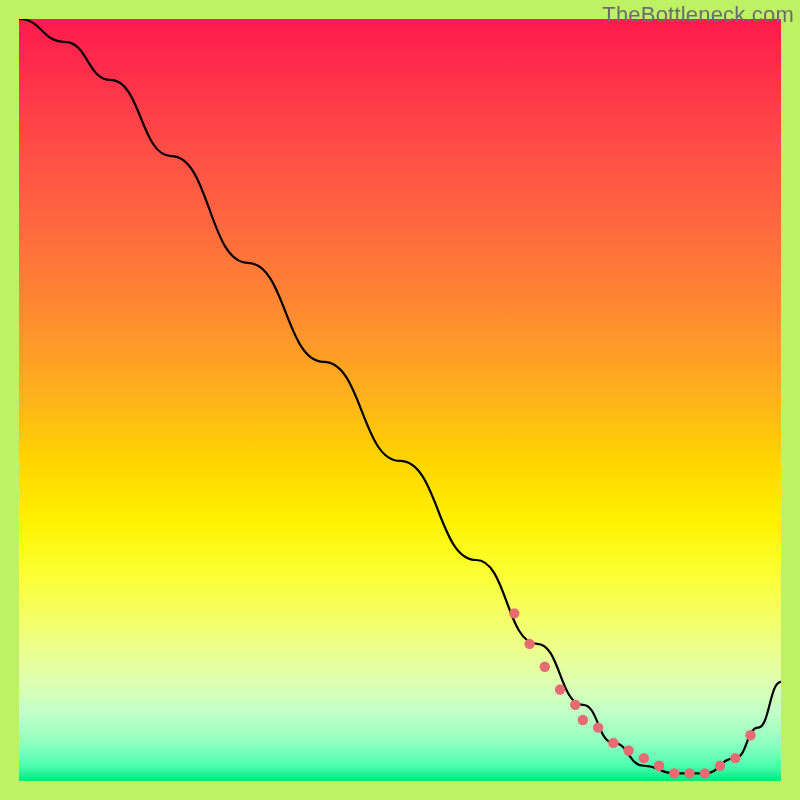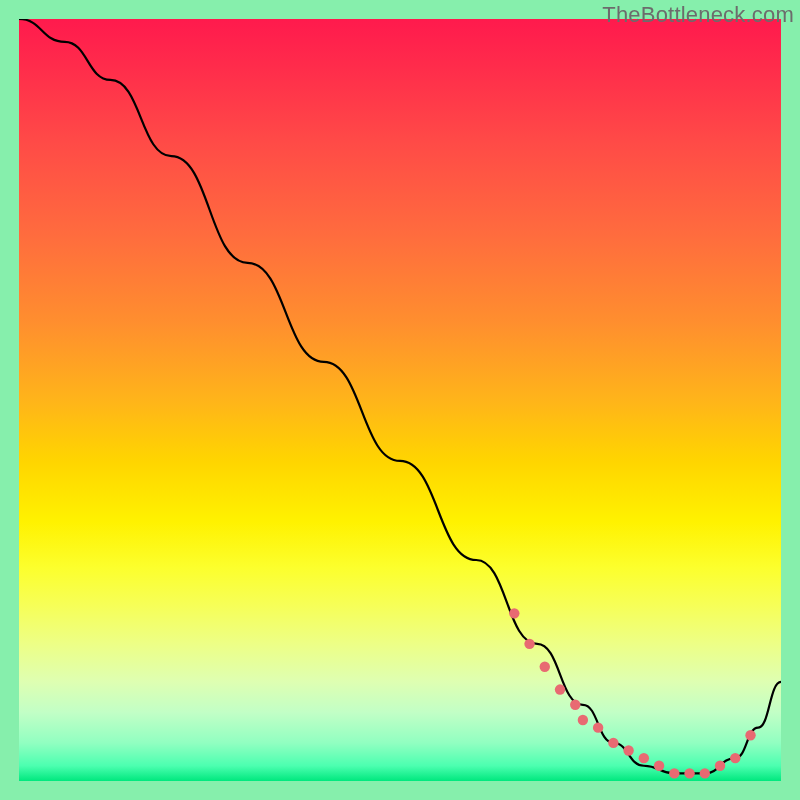--- a/index.html
+++ b/index.html
@@ -1,21 +1,21 @@
 <!DOCTYPE html>
 <html><head>
 <meta charset="utf-8">
 <style>
   * { margin: 0; padding: 0; box-sizing: border-box; }
   html, body { width: 800px; height: 800px; background: #000; overflow: hidden; }
   .stage {
     position: relative;
     width: 800px;
     height: 800px;
-    background: #86efac;
+    background: #bef264;
     text-decoration: underline;
   }
   .plot {
     position: absolute;
     left: 19px;
     top: 19px;
     width: 762px;
     height: 762px;
     background: linear-gradient(
       to bottom,

